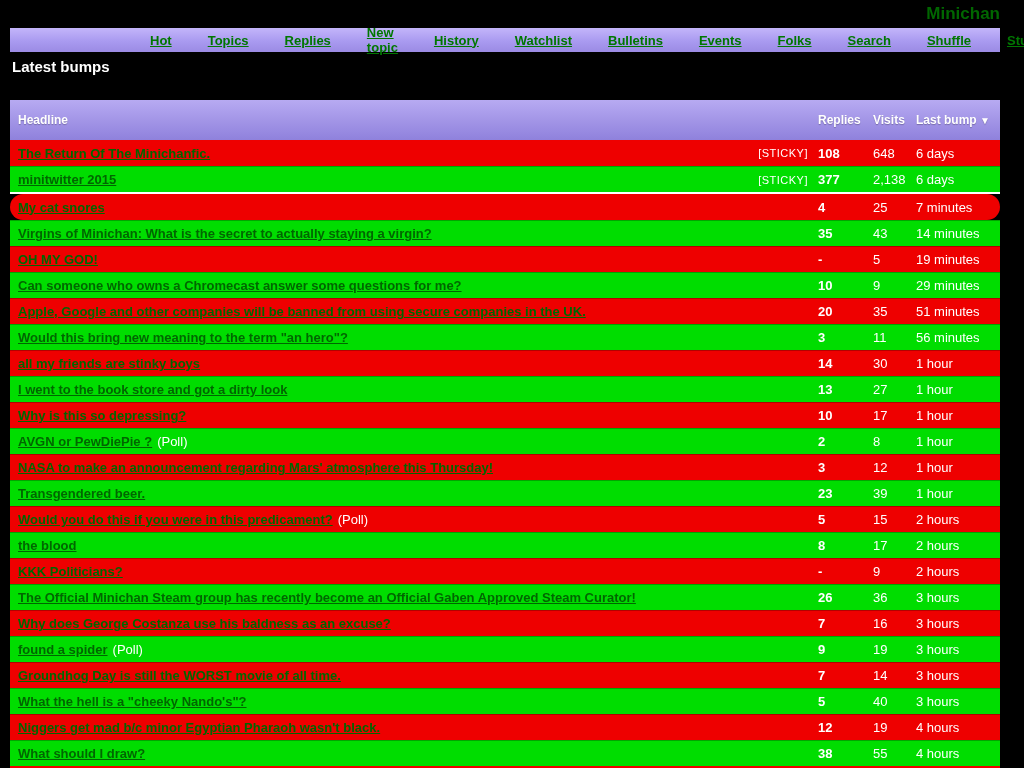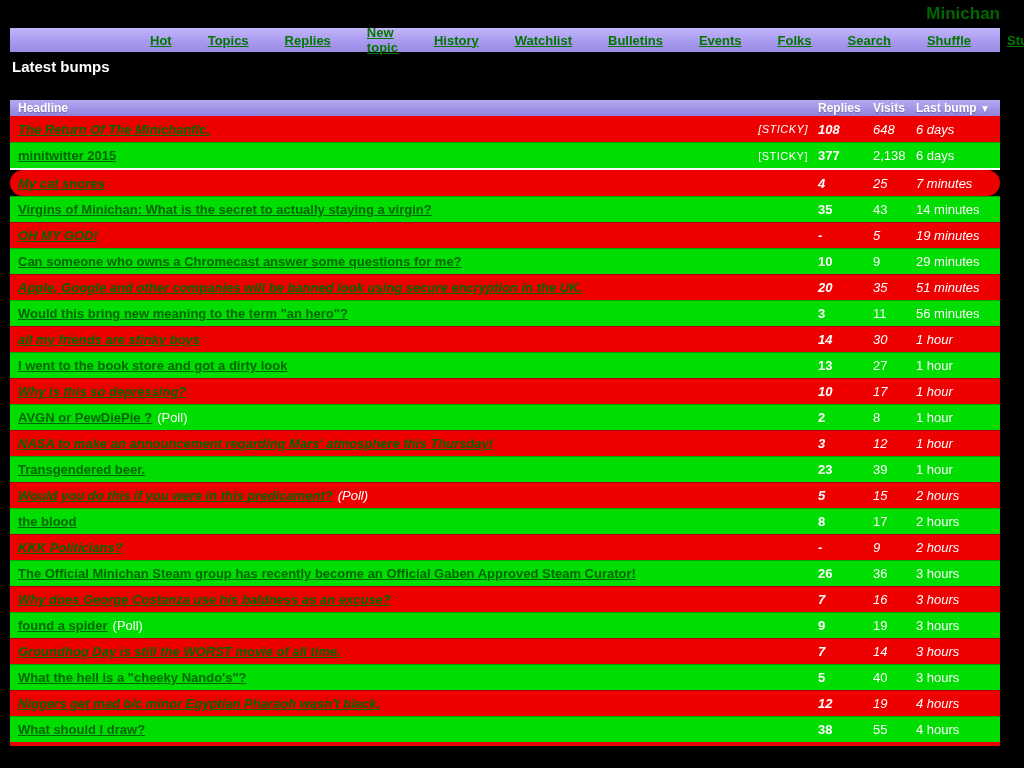--- a/index.html
+++ b/index.html
@@ -22,26 +22,26 @@
     padding:0 106px 0 104px;
   }
   .nav-link{color:var(--navlink);font-weight:bold;font-size:13px;text-decoration:underline;cursor:pointer;margin-left:36px;}
   .page-title{margin:0;padding:7px 0 0 12px;height:48px;font-size:15px;line-height:15px;color:#ffffff;font-weight:bold;}
   .table{margin:0 24px 0 10px;}
   .thead,.row{
     display:grid;grid-template-columns:1fr 55px 43px 84px;
     align-items:center;padding-left:8px;
   }
   .thead{
-    height:16px;color:#ffffff;font-size:12px;font-weight:bold;
+    height:40px;color:#ffffff;font-size:12px;font-weight:bold;
     background:linear-gradient(to bottom,var(--hdrTop) 0%,var(--hdrBottom) 100%);
     text-shadow:0 1px 1px rgba(0,0,0,0.25);
   }
   .row{height:26px;color:#ffffff;font-size:13px;}
-  .row.red{background:var(--red);font-style:italic;}
+  .row.red{background:var(--red);}
   .row.green{background:var(--green);}
   .row + .row{border-top:1px solid rgba(0,0,0,0.25);}
   .sticky-divider{height:2px;background:#ffffff;}
   .sticky-divider + .row{border-top:none;border-radius:13px;}
   .headline-cell{display:flex;align-items:center;min-width:0;white-space:nowrap;overflow:hidden;}
   .thread-link{color:var(--link);font-weight:bold;font-size:13px;text-decoration:underline;cursor:pointer;}
   .poll-tag{color:#ffffff;margin-left:5px;font-weight:normal;}
   .sticky-tag{margin-left:auto;font-size:11px;padding-right:10px;letter-spacing:0.5px;}
   .cell-replies{font-weight:bold;}
   .arrow{font-size:10px;}
@@ -129,21 +129,21 @@
       <div class="row green">
         <div class="headline-cell">
           <a class="thread-link" href="#">Can someone who owns a Chromecast answer some questions for me?</a>
         </div>
         <div class="cell-replies">10</div>
         <div class="cell-visits">9</div>
         <div class="cell-bump">29 minutes</div>
       </div>
       <div class="row red">
         <div class="headline-cell">
-          <a class="thread-link" href="#">Apple, Google and other companies will be banned look using secure encryption in the UK.</a>
+          <a class="thread-link" href="#">Apple, Google and other companies will be banned from using secure companies in the UK.</a>
         </div>
         <div class="cell-replies">20</div>
         <div class="cell-visits">35</div>
         <div class="cell-bump">51 minutes</div>
       </div>
       <div class="row green">
         <div class="headline-cell">
           <a class="thread-link" href="#">Would this bring new meaning to the term "an hero"?</a>
         </div>
         <div class="cell-replies">3</div>

